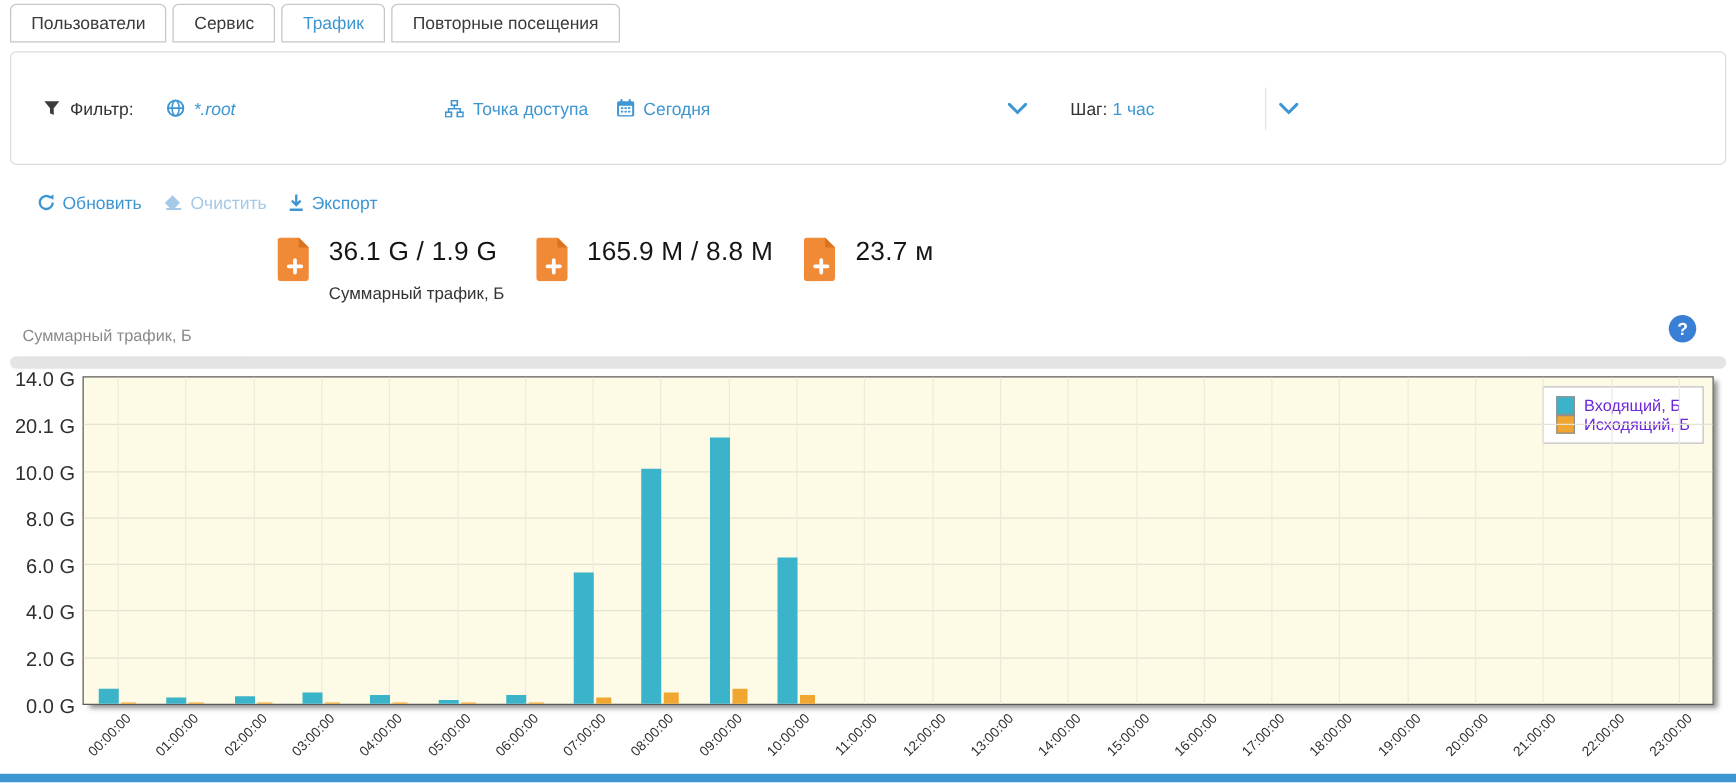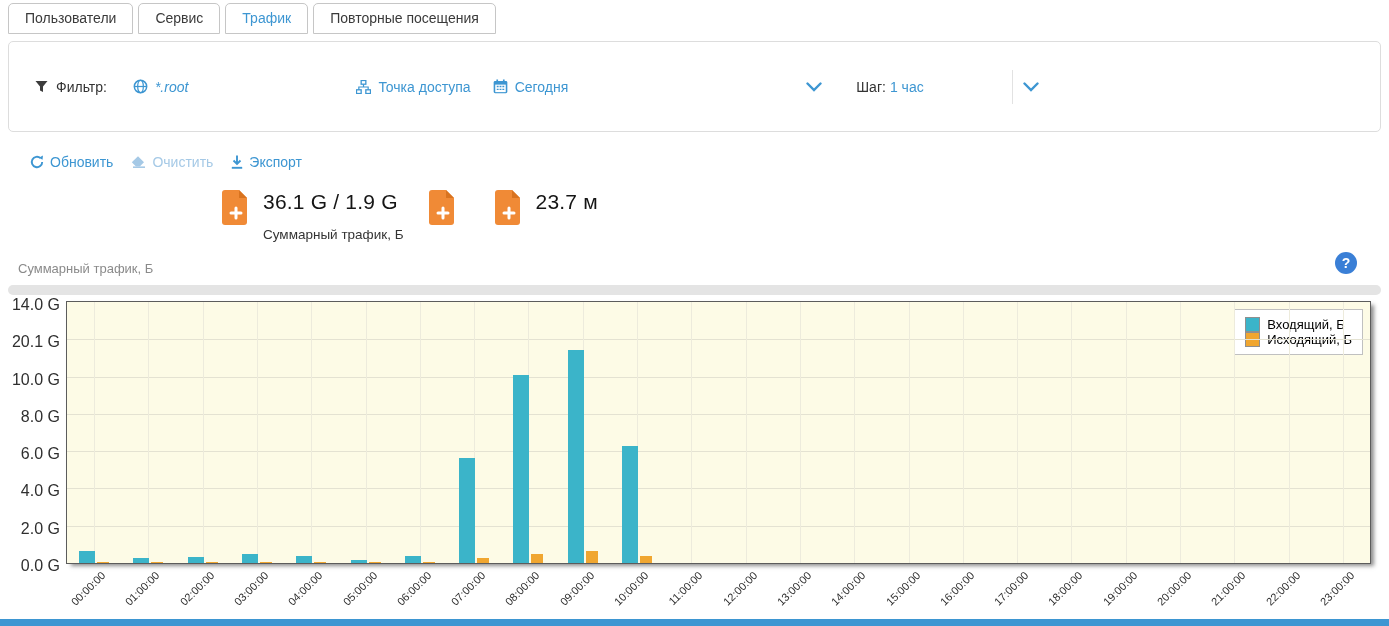--- a/index.html
+++ b/index.html
@@ -61,21 +61,21 @@
   .y-axis { position: absolute; left: 0; top: 2px; width: 52px; height: 263px; }
   .ytick { position: absolute; right: 0; font-size: 16px; color: #2f2f2f; white-space: nowrap; }
   .x-axis { position: absolute; left: 58px; right: 10px; top: 267px; height: 62px; }
   .xlabel {
     position: absolute; top: 3px; font-size: 11px; color: #2f2f2f; white-space: nowrap;
     transform: translateX(-100%) rotate(-45deg); transform-origin: 100% 0;
   }
   .legend {
     position: absolute; top: 7px; right: 7px; background: #fff;
     border: 1px solid #c0c0c0; padding: 7px 10px; display: flex;
-    flex-direction: column; font-size: 13px; color: #000000;
+    flex-direction: column; font-size: 13px; color: #6d28d9;
   }
   .legend-row { display: flex; align-items: center; gap: 7px; }
   .swatch { width: 15px; height: 15px; border: 1px solid #8f8f8f; background: #ccc; }
   
   .footer { position: absolute; left: 0; right: 0; bottom: 0; height: 7px; background: #3d96d2; }
   svg { display: block; }
 </style>
 </head>
 <body>
 
@@ -193,20 +193,21 @@
   </div>
   <div class="stat">
     <span>
       <svg width="28" height="35" viewBox="0 0 28 35">
           <path d="M3 0h14l8 8v24a3 3 0 0 1-3 3H3a3 3 0 0 1-3-3V3a3 3 0 0 1 3-3z" fill="#f08a36"></path>
           <path d="M17 0l8 8h-8z" fill="#d9731f"></path>
           <path d="M9 23h10M14 18v10" stroke="#fff" stroke-width="3" stroke-linecap="round"></path>
         </svg>
     </span>
     <span class="stat-text">
+      <span class="stat-value">165.9 M / 8.8 M</span>
     </span>
   </div>
   <div class="stat">
     <span>
       <svg width="28" height="35" viewBox="0 0 28 35">
           <path d="M3 0h14l8 8v24a3 3 0 0 1-3 3H3a3 3 0 0 1-3-3V3a3 3 0 0 1 3-3z" fill="#f08a36"></path>
           <path d="M17 0l8 8h-8z" fill="#d9731f"></path>
           <path d="M9 23h10M14 18v10" stroke="#fff" stroke-width="3" stroke-linecap="round"></path>
         </svg>
     </span>

